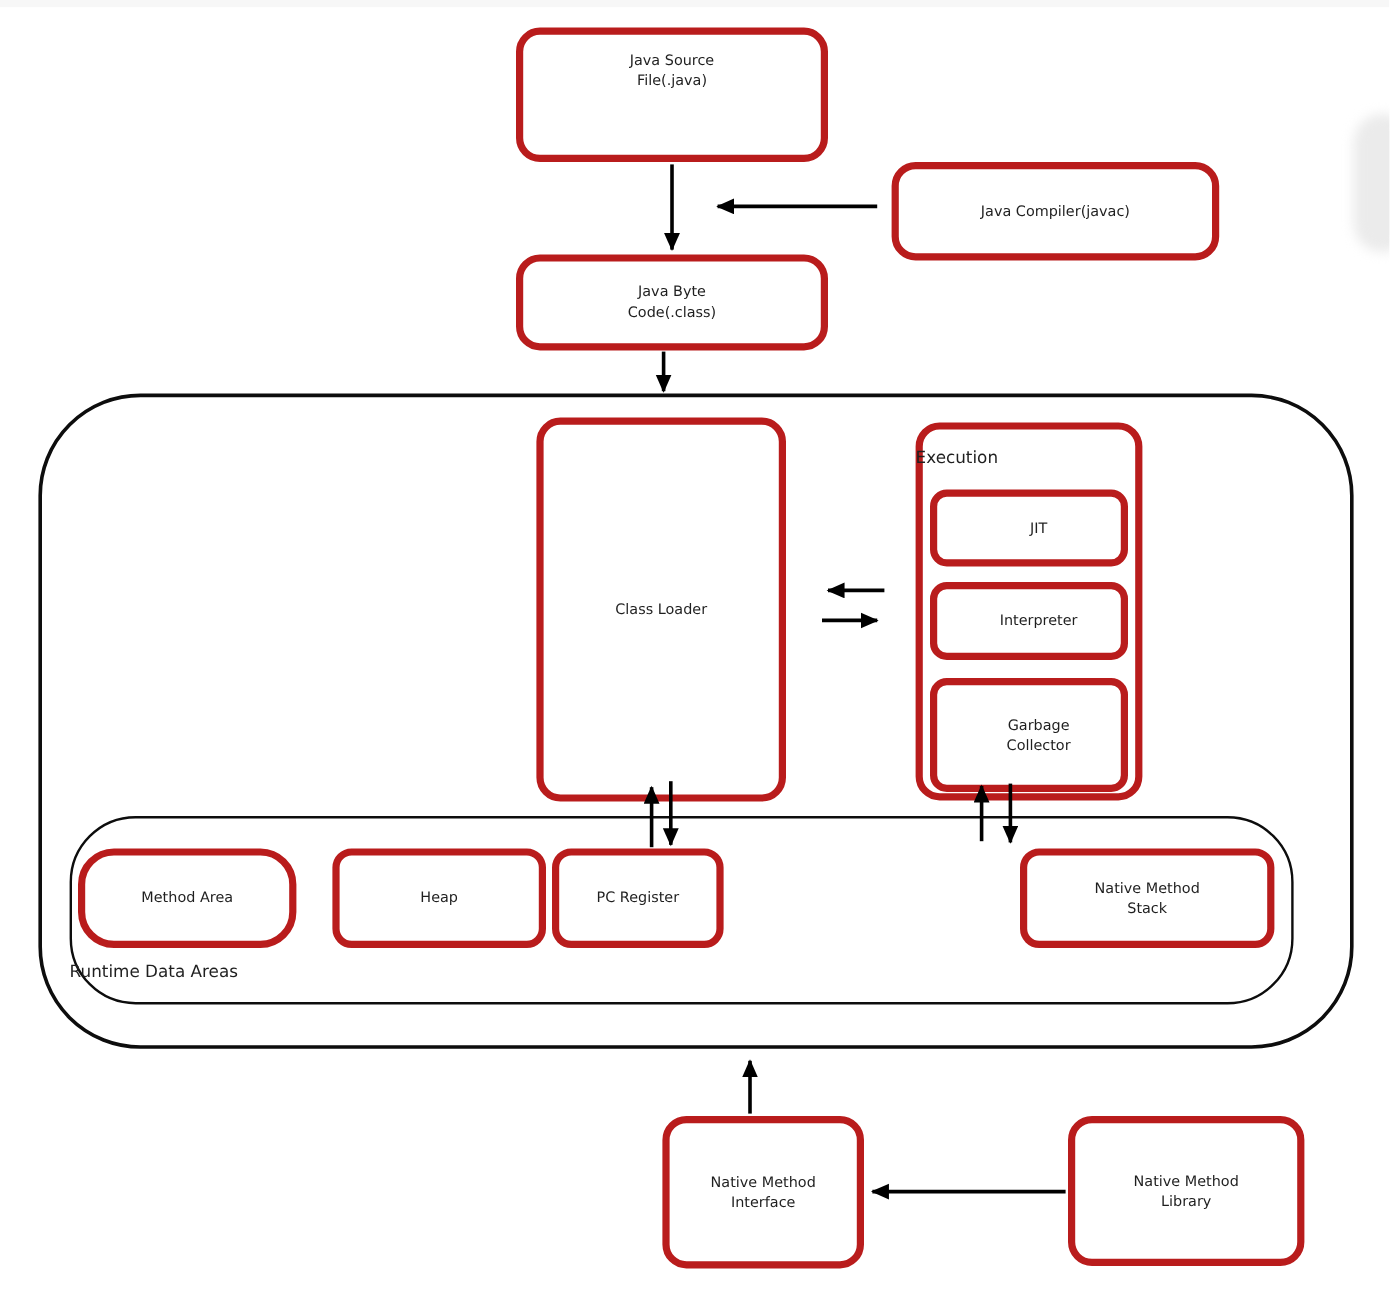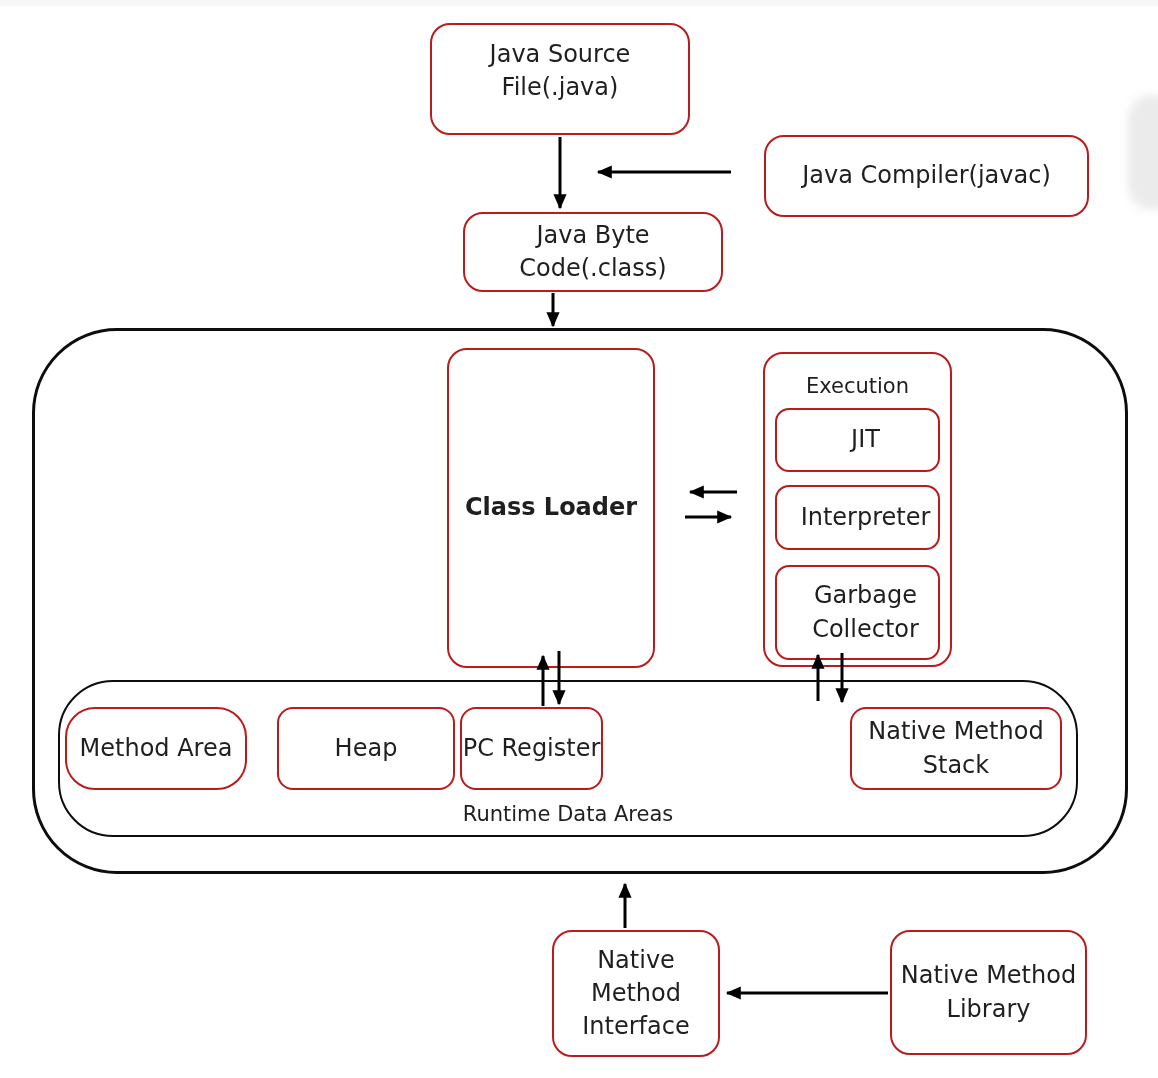--- a/index.html
+++ b/index.html
@@ -3,32 +3,32 @@
 <meta charset="utf-8">
 <title>Diagram</title>
 <style>
   html,body{margin:0;padding:0;background:#ffffff;}
   .canvas{
     position:relative;width:1158px;height:1078px;background:#ffffff;overflow:hidden;
     font-family:"DejaVu Sans","Liberation Sans",sans-serif;color:#1f1f1f;
   }
   .top-strip{position:absolute;left:0;top:0;width:1158px;height:6px;background:#f7f7f7;}
   .bluebox{
-    position:absolute;border:2px solid #b91c1c;border-radius:20px;background:#ffffff;
+    position:absolute;border:6px solid #b91c1c;border-radius:20px;background:#ffffff;
     display:flex;align-items:center;justify-content:center;text-align:center;
-    font-size:24px;line-height:1.38;white-space:pre-line;box-sizing:border-box;
+    font-size:12px;line-height:1.38;white-space:pre-line;box-sizing:border-box;
   }
   .small-radius{border-radius:14px;padding-left:16px;}
   .row-radius{border-radius:16px;}
   .top-align{align-items:flex-start;padding-top:13px;}
   .blackbox{position:absolute;border:3px solid #0d0d0d;background:transparent;box-sizing:border-box;}
   .jvm{left:32px;top:328px;width:1096px;height:546px;border-radius:85px;}
   .rda{left:58px;top:680px;width:1020px;height:157px;border-radius:55px;border-width:2.5px;}
   .exec-label,.rda-label{
-    position:absolute;font-size:21px;text-align:center;white-space:pre-line;
+    position:absolute;font-size:14px;white-space:pre-line;
   }
   .rda-label{left:58px;top:802px;width:1020px;}
   .exec-label{left:763px;top:374px;width:189px;}
   svg.arrows{position:absolute;left:0;top:0;width:1158px;height:1078px;pointer-events:none;}
   .edge-artifact{
     position:absolute;right:-18px;top:95px;width:48px;height:115px;border-radius:24px;
     background:#ebebeb;filter:blur(5px);
   }
 </style>
 </head>
@@ -37,25 +37,25 @@
 <div class="canvas">
 
   <div class="top-strip"></div>
 
   <div class="blackbox jvm"></div>
   <div class="blackbox rda"></div>
   <div class="rda-label">Runtime Data Areas</div>
 
   <div class="bluebox top-align" style="left:430px;top:23px;width:260px;height:112px;">Java Source
 File(.java)</div>
-  <div class="bluebox" style="left:764px;top:135px;width:325px;height:82px;">Java Compiler(javac)</div>
-  <div class="bluebox" style="left:430px;top:212px;width:260px;height:80px;margin-left:33px;">Java Byte
+  <div class="bluebox" style="left:743px;top:135px;width:273px;height:82px;">Java Compiler(javac)</div>
+  <div class="bluebox" style="left:430px;top:212px;width:260px;height:80px;">Java Byte
 Code(.class)</div>
 
-  <div class="bluebox" style="left:447px;top:348px;width:208px;height:320px;font-weight:bold;">Class Loader</div>
+  <div class="bluebox" style="left:447px;top:348px;width:208px;height:320px;">Class Loader</div>
 
   <div class="bluebox" style="left:763px;top:352px;width:189px;height:315px;"></div>
   <div class="exec-label">Execution</div>
   <div class="bluebox small-radius" style="left:775px;top:408px;width:165px;height:64px;">JIT</div>
   <div class="bluebox small-radius" style="left:775px;top:485px;width:165px;height:65px;">Interpreter</div>
   <div class="bluebox small-radius" style="left:775px;top:565px;width:165px;height:95px;">Garbage
 Collector</div>
 
   <div class="bluebox row-radius" style="left:65px;top:707px;width:182px;height:83px;border-radius:30px;">Method Area</div>
   <div class="bluebox row-radius" style="left:265px;top:707px;width:178px;height:83px;margin-left:12px;">Heap</div>

